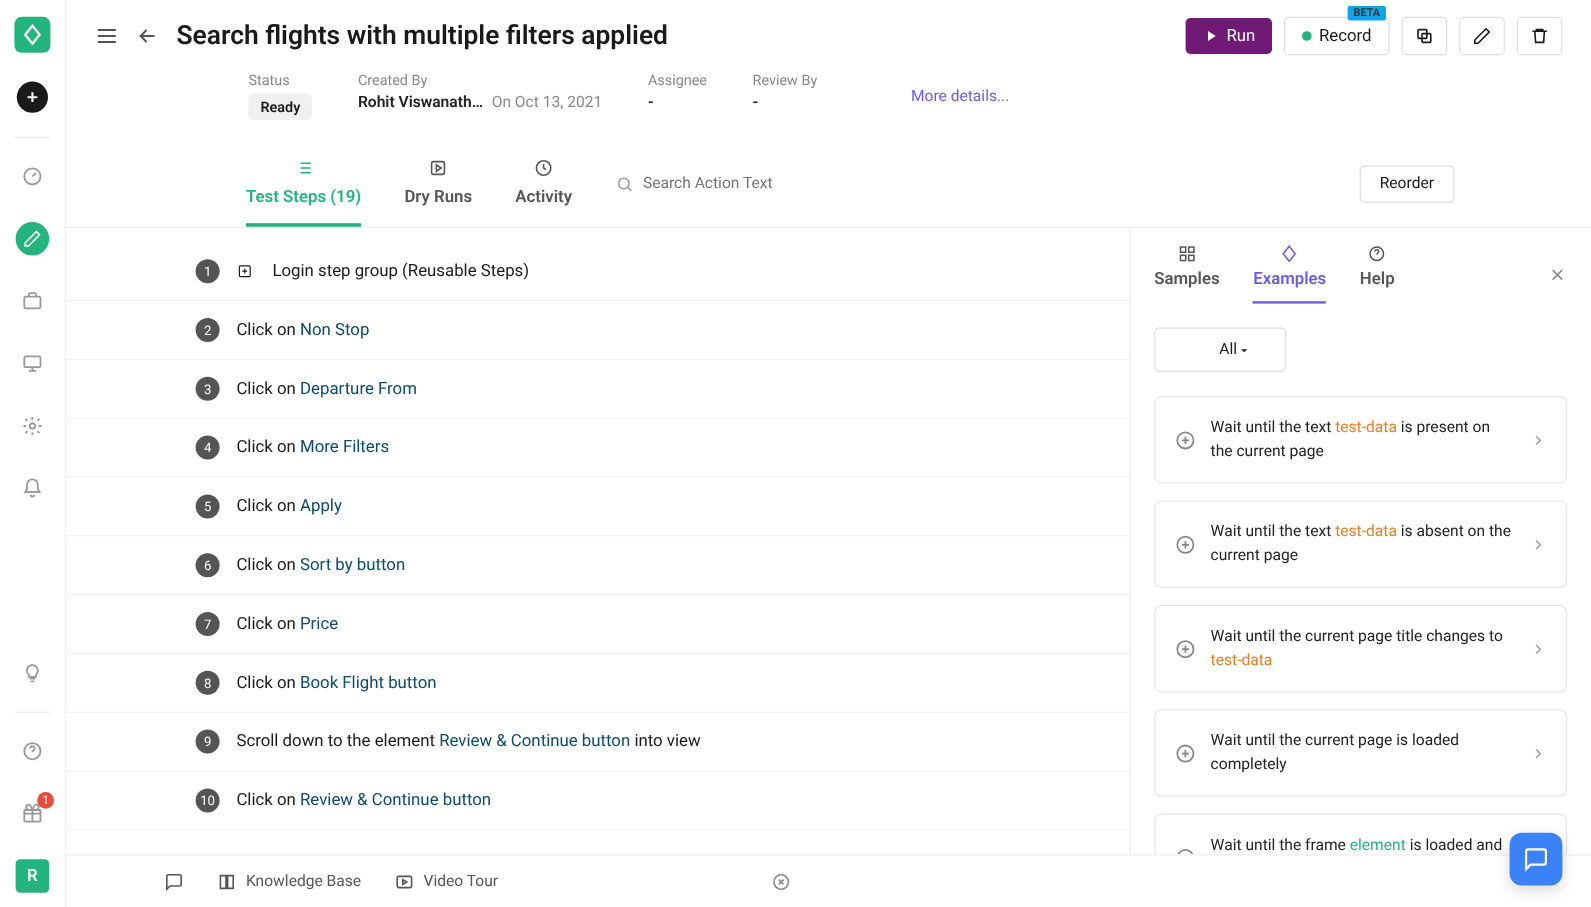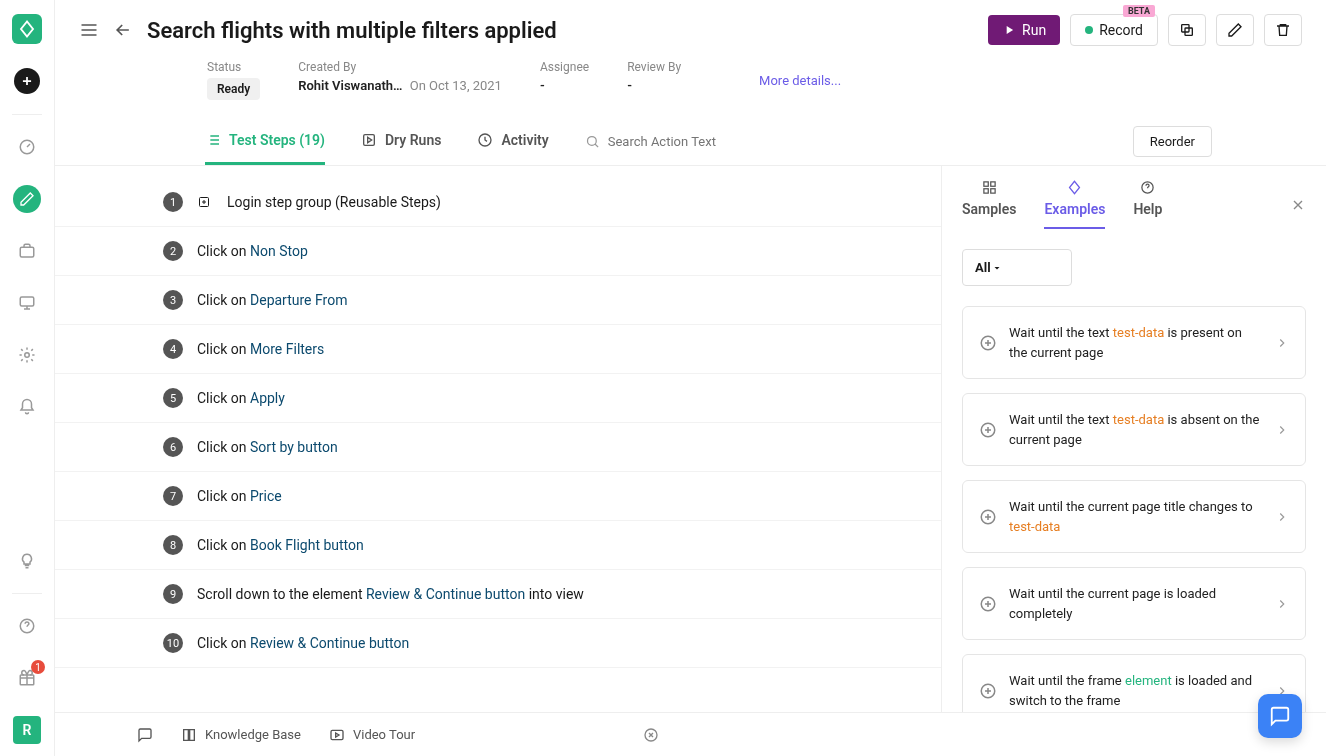--- a/index.html
+++ b/index.html
@@ -20,33 +20,33 @@
 
 .topbar { display: flex; align-items: center; padding: 14px 24px 8px 24px; gap: 16px; }
 .topbar-left { display: flex; align-items: center; gap: 14px; flex: 1; }
 .hamburger, .back-arrow { color: #555; display: flex; }
 .page-title { font-size: 22px; font-weight: 600; color: #1a1a1a; }
 .topbar-actions { display: flex; align-items: center; gap: 10px; }
 .btn { padding: 7px 14px; border-radius: 4px; font-size: 14px; display: flex; align-items: center; gap: 6px; border: 1px solid #ddd; background: #fff; }
 .btn-run { background: #701a75; color: #fff; border: none; }
 .btn-record { position: relative; }
 .btn-record .dot { width: 8px; height: 8px; background: #24b47e; border-radius: 50%; }
-.beta-tag { position: absolute; top: -10px; right: 2px; background: #f9a8d4; color: #333; font-size: 9px; font-weight: 700; padding: 1px 5px; border-radius: 2px; }
+.beta-tag { position: absolute; top: -10px; right: 2px; background: #0ea5e9; color: #333; font-size: 9px; font-weight: 700; padding: 1px 5px; border-radius: 2px; }
 .btn-icon { padding: 7px 10px; }
 
 .meta-row { display: flex; gap: 38px; padding: 6px 24px 18px 152px; font-size: 13px; }
 .meta-item { display: flex; flex-direction: column; gap: 4px; }
 .meta-label { color: #888; font-size: 12px; }
 .meta-value { color: #222; font-weight: 600; }
 .meta-value-light { color: #888; font-weight: 400; margin-left: 4px; text-align: center; }
 .status-badge { background: #f0f0f0; padding: 4px 10px; border-radius: 4px; font-size: 12px; font-weight: 600; display: inline-block; width: fit-content; }
 .more-details { color: #6b5ce7; font-size: 13px; align-self: center; margin-left: 40px; }
 
 .tab-row { display: flex; align-items: center; padding: 0 24px; border-bottom: 1px solid #eee; gap: 36px; }
-.tab { display: flex; align-items: center; gap: 8px; padding: 14px 0; font-size: 14px; font-weight: 600; color: #555; border-bottom: 3px solid transparent; }
+.tab { display: flex; align-items: center; gap: 8px; padding: 14px 0; font-size: 14px; font-weight: 600; color: #555; border-bottom: 3px solid transparent; flex-direction: column; }
 .tab.active { color: #24b47e; border-bottom-color: #24b47e; }
 .tab-spacer { flex: 1; }
 .search-action { display: flex; align-items: center; gap: 8px; color: #999; font-size: 13px; }
 .search-action input { border: none; outline: none; font-size: 13px; width: 200px; }
 .reorder-btn { border: 1px solid #ddd; padding: 7px 16px; border-radius: 4px; font-size: 13px; margin-left: auto; margin-right: 90px; }
 
 .content { flex: 1; display: flex; overflow: hidden; }
 
 .steps-col { flex: 1; overflow-y: auto; padding: 12px 0; }
 .step-row { display: flex; align-items: center; gap: 14px; padding: 14px 24px 14px 108px; border-bottom: 1px solid #f2f2f2; font-size: 14px; }
@@ -54,21 +54,21 @@
 .step-text { color: #1a1a1a; }
 .step-link { color: #0c4a6e; }
 .step-expand { width: 14px; height: 14px; display: inline-flex; align-items: center; justify-content: center; margin-right: 2px; }
 
 .right-panel { width: 385px; border-left: 1px solid #eee; display: flex; flex-direction: column; padding: 14px 20px; overflow-y: auto; }
 .panel-tabs { display: flex; align-items: center; gap: 28px; margin-bottom: 20px; }
 .panel-tab { display: flex; align-items: center; gap: 6px; font-size: 14px; font-weight: 600; color: #555; padding-bottom: 10px; border-bottom: 2px solid transparent; flex-direction: column; }
 .panel-tab.active { color: #6b5ce7; border-bottom-color: #6b5ce7; }
 .panel-close { margin-left: auto; color: #888; }
 .panel-filter { display: flex; gap: 12px; margin-bottom: 20px; }
-.panel-select { flex: 0 0 110px; border: 1px solid #ddd; border-radius: 4px; padding: 10px 12px; font-size: 13px; display: flex; align-items: center; justify-content: flex-start; font-weight: bold; }
+.panel-select { flex: 0 0 110px; border: 1px solid #ddd; border-radius: 4px; padding: 10px 28px; font-size: 13px; display: flex; align-items: center; justify-content: flex-end; }
 .panel-search { flex: 1; border: 1px solid #ddd; border-radius: 4px; padding: 10px 12px; font-size: 13px; color: #999; }
 .example-card { border: 1px solid #e5e5e5; border-radius: 6px; padding: 16px; margin-bottom: 14px; display: flex; align-items: center; gap: 12px; font-size: 13px; line-height: 1.5; }
 .example-add { color: #888; flex-shrink: 0; }
 .example-text { flex: 1; color: #222; }
 .token-data { color: #e67e22; }
 .token-elem { color: #24b47e; }
 .example-chev { color: #999; flex-shrink: 0; }
 
 .footer { position: absolute; bottom: 0; left: 55px; right: 0; height: 44px; border-top: 1px solid #eee; background: #fff; display: flex; align-items: center; padding: 0 20px; gap: 28px; font-size: 13px; color: #555; }
 .footer a { color: #1a1a1a; text-decoration: underline; }

